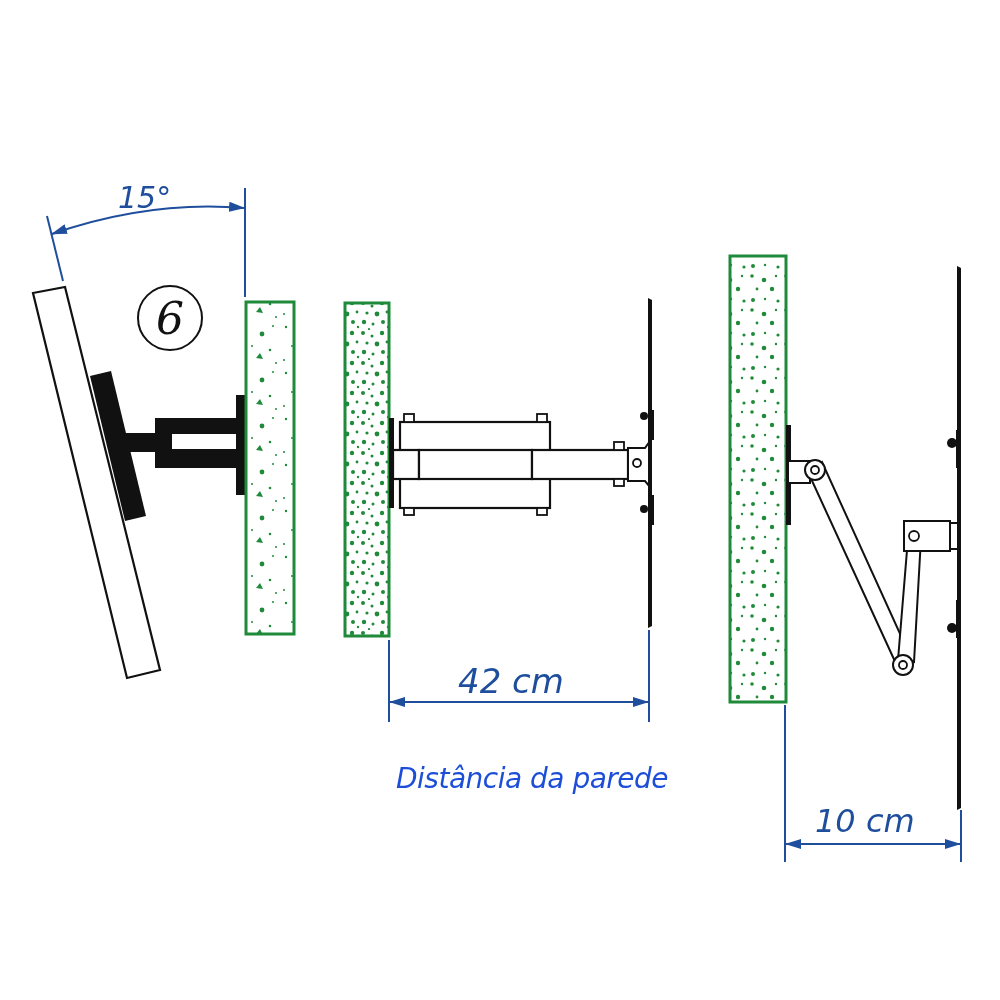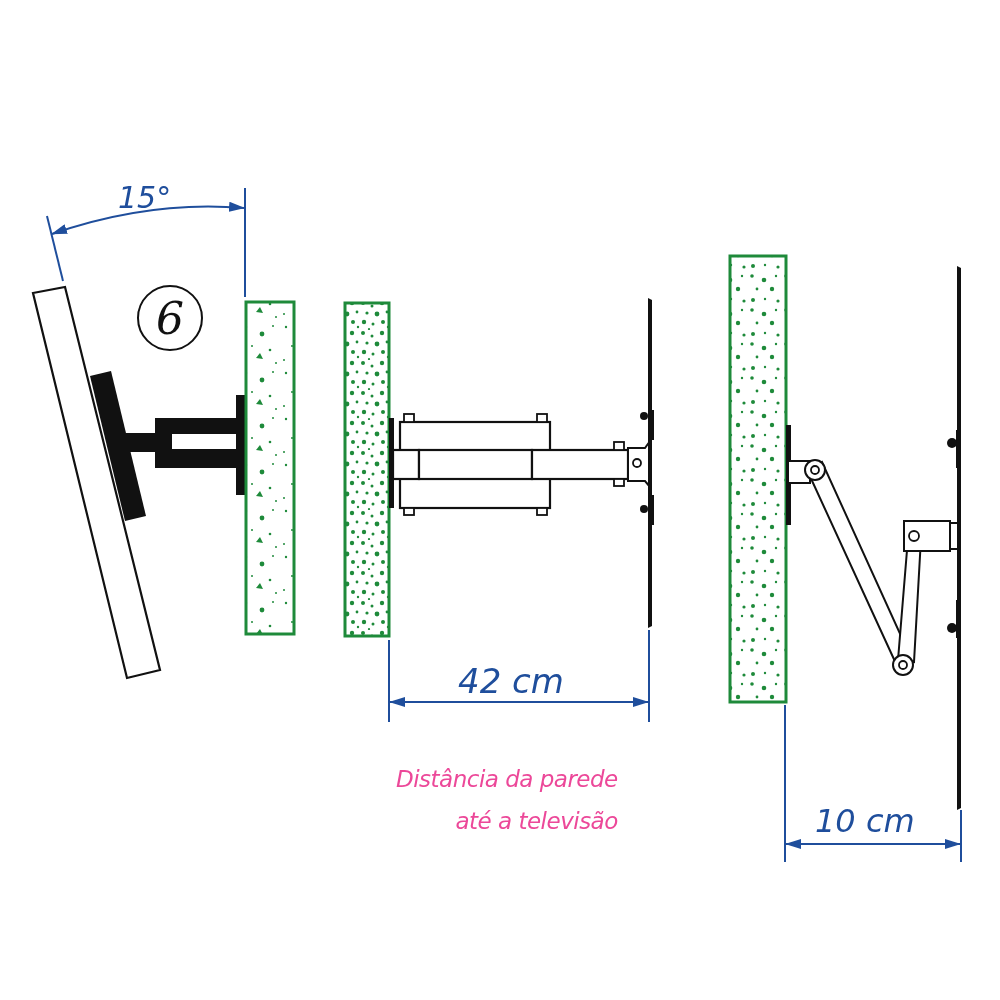--- a/index.html
+++ b/index.html
@@ -1,19 +1,19 @@
 <!DOCTYPE html>
 <html><head>
 <meta charset="utf-8">
 <style>
   html, body { margin: 0; padding: 0; background: #ffffff; }
   body { width: 1000px; height: 1000px; position: relative; overflow: hidden; font-family: "DejaVu Sans", sans-serif; }
   #canvas { position: absolute; left: 0; top: 0; width: 1000px; height: 1000px; }
   .dim-label { font-family: "DejaVu Sans", sans-serif; font-style: italic; fill: #1f4e9c; }
-  .caption { position: absolute; left: 396px; top: 758px; font-family: "DejaVu Sans", sans-serif; font-style: italic; font-size: 23px; line-height: 42px; color: #ec4899; letter-spacing: -0.5px; text-align: right; }
+  .caption { position: absolute; left: 396px; top: 758px; font-family: "DejaVu Sans", sans-serif; font-style: italic; font-size: 28px; line-height: 42px; color: #1d4ed8; letter-spacing: -0.5px; }
   .caption div { white-space: nowrap; }
 </style>
 </head>
 <body>
 
 <svg id="canvas" width="1000" height="1000" viewBox="0 0 1000 1000" xmlns="http://www.w3.org/2000/svg">
   <defs>
     <pattern id="speckleSparse" width="40" height="46" patternUnits="userSpaceOnUse">
       <circle cx="6" cy="5" r="1.2" fill="#1e8a3a"></circle>
       <circle cx="22" cy="12" r="2.4" fill="#1e8a3a"></circle>
@@ -148,14 +148,13 @@
       <line x1="785" y1="705" x2="785" y2="862" stroke="#1f4e9c" stroke-width="2"></line>
       <line x1="961" y1="810" x2="961" y2="862" stroke="#1f4e9c" stroke-width="2"></line>
       <line x1="786" y1="844" x2="960" y2="844" stroke="#1f4e9c" stroke-width="2.2" marker-start="url(#arrowL)" marker-end="url(#arrowR)"></line>
       <text class="dim-label" x="815" y="832" font-size="32">10 cm</text>
     </g>
   </g>
 </svg>
 
 <div class="caption">
   <div>Distância da parede</div>
-  <div>até a televisão</div>
 </div>
 
 </body></html>

